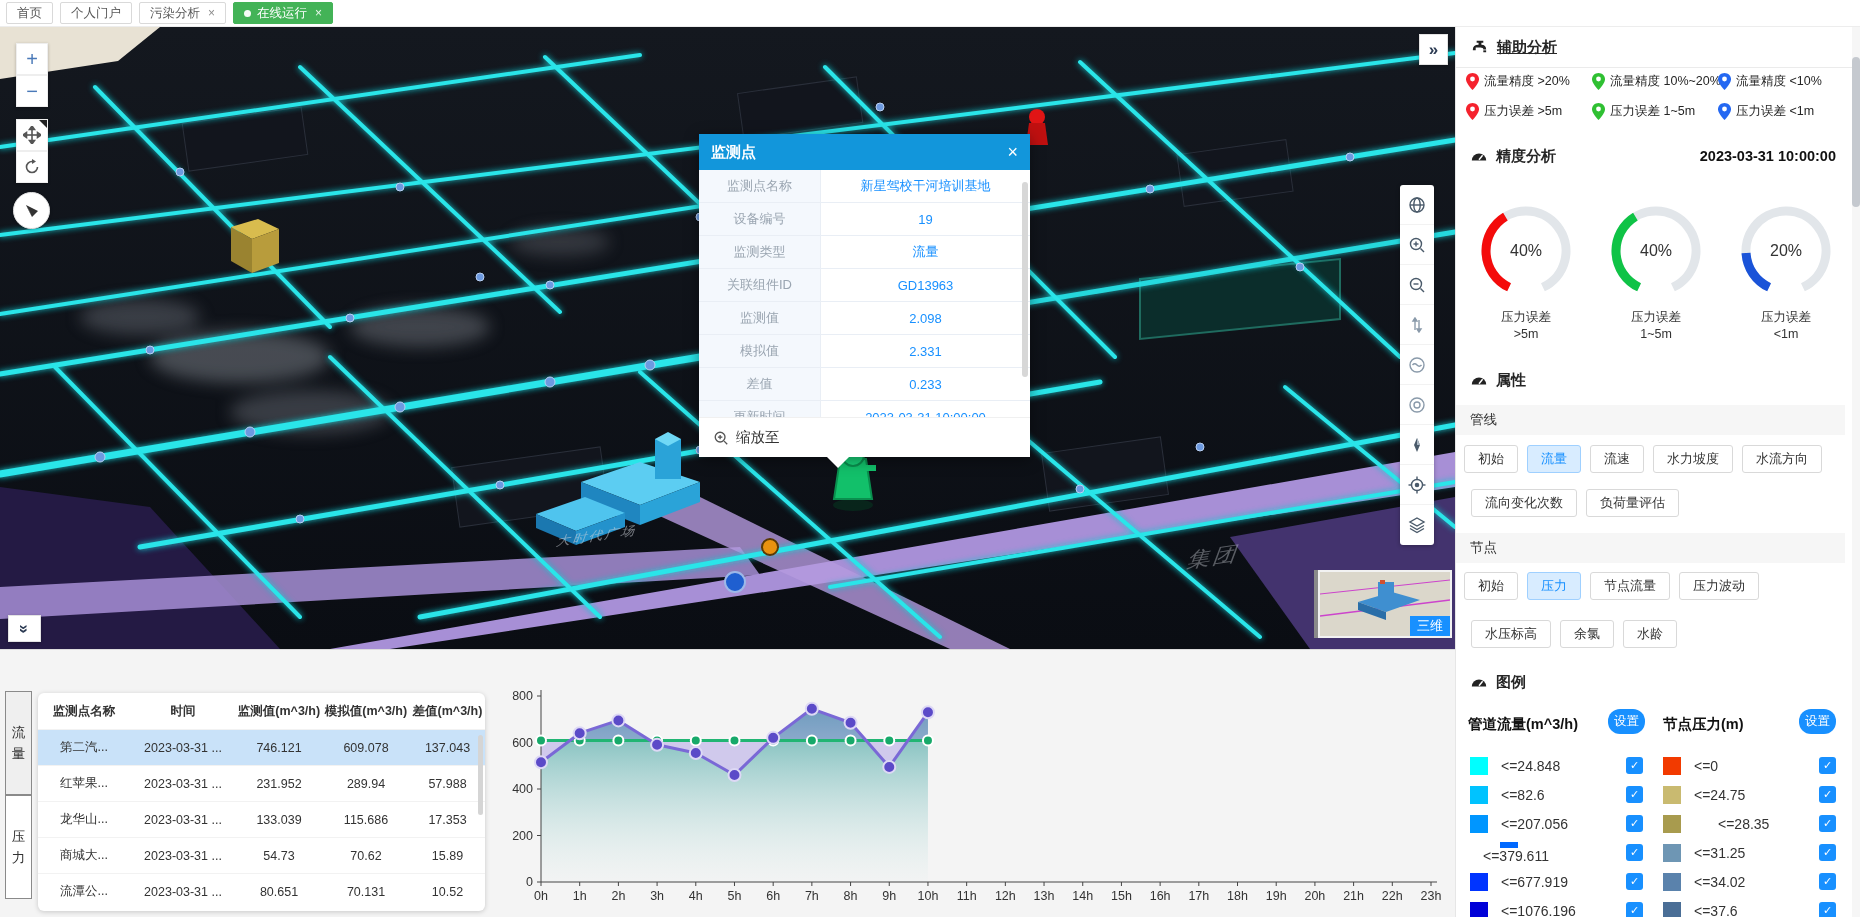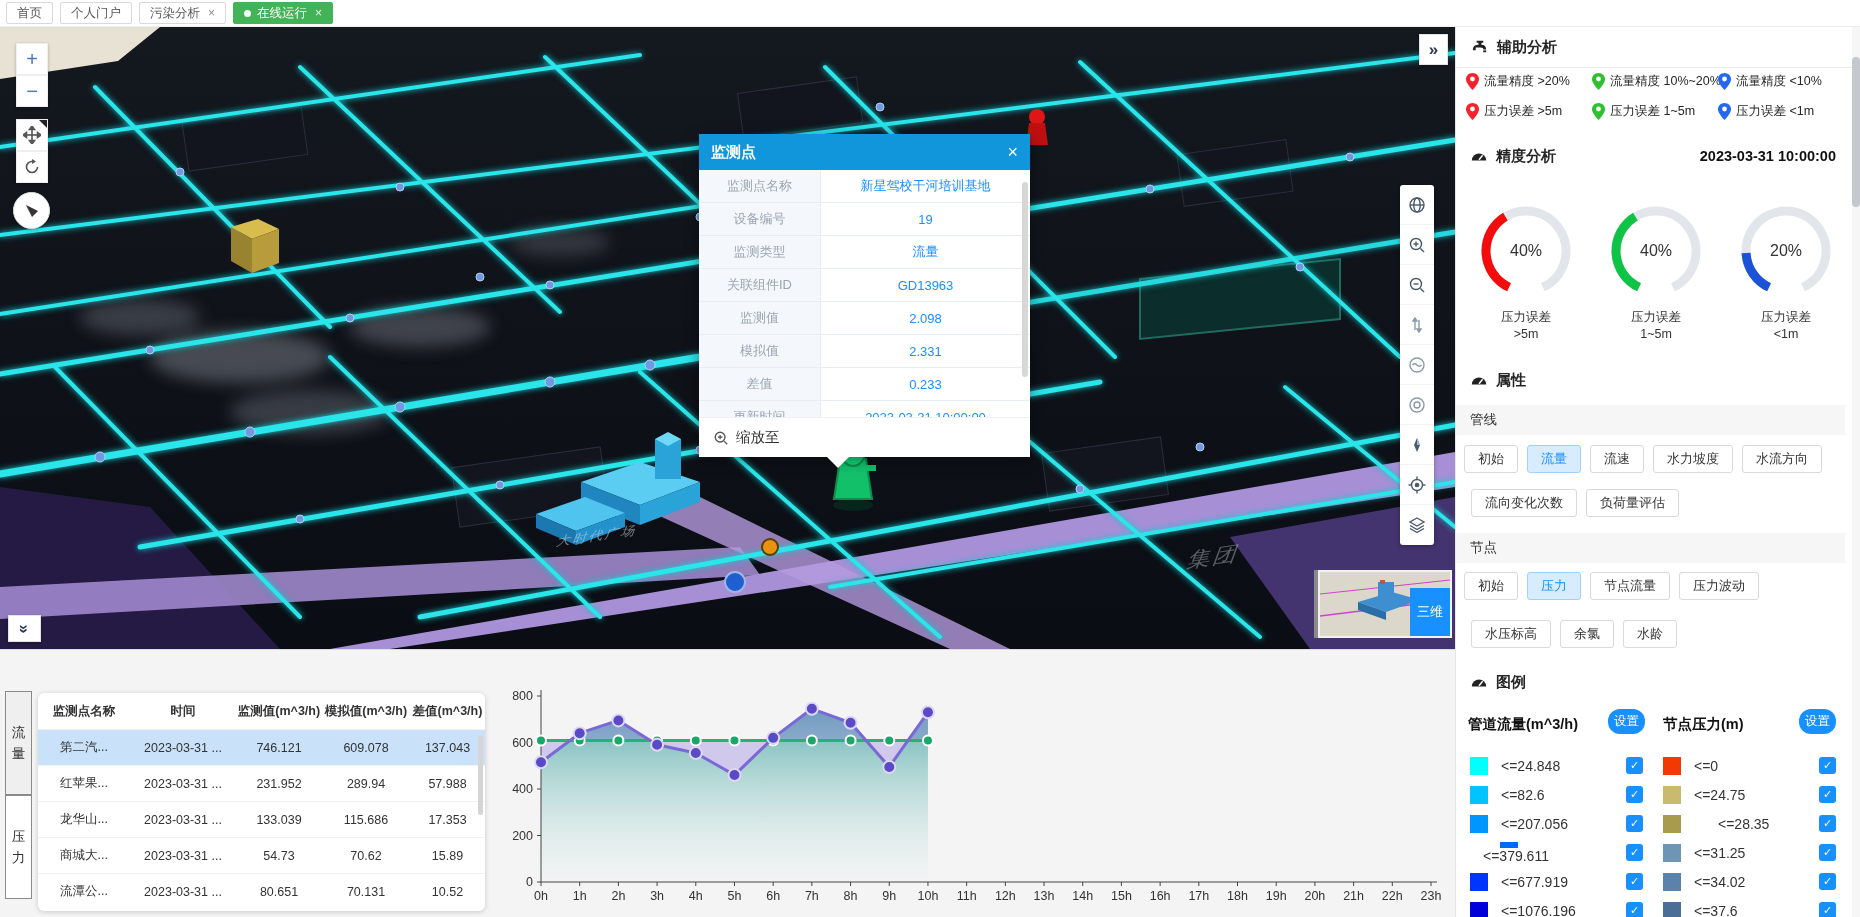--- a/index.html
+++ b/index.html
@@ -22,21 +22,21 @@
   #panbox .cell { width:32px; height:32px; background:#fff; border:1px solid #eee; display:flex;align-items:center;justify-content:center; cursor:pointer; position:relative;}
   .corner { position:absolute; right:0; top:0; width:0; height:0; border-left:8px solid transparent; border-top:8px solid #222; }
   #compassbtn { left:13px; top:165px; width:37px; height:37px; border-radius:50%; }
   #collapse-btn { left:8px; top:588px; width:33px; height:27px; font-weight:bold; color:#2b3a52; }
   #expand-map-btn { left:1419px; top:7px; width:29px; height:31px; font-size:17px; font-weight:bold; color:#2b3a52; }
   #maptoolbar { left:1400px; top:158px; width:34px; background:#fff; border-radius:3px; box-shadow:0 1px 4px rgba(0,0,0,.3); }
   #maptoolbar .tool { width:34px; height:40px; display:flex; align-items:center; justify-content:center; border-bottom:1px solid #f2f2f2; cursor:pointer; }
   #maptoolbar .tool:last-child { border-bottom:none; }
   
   #minimap { left:1318px; top:543px; width:134px; height:68px; background:#dbd7cb; border:2px solid #f2f2f2; box-shadow:-4px 0 0 #8a8a8a; overflow:hidden; cursor:pointer;}
-  #minimap-label { position:absolute; right:0; bottom:0; background:#1890ff; color:#fff; font-size:13px; padding:15px 7px; }
+  #minimap-label { position:absolute; right:0; bottom:0; background:#1890ff; color:#fff; font-size:13px; padding:1px 7px; }
   .ground-label { color:#cfd3da; opacity:.55; font-size:13px; letter-spacing:2px; transform:skewX(-28deg) rotate(-9deg); white-space:nowrap; }
   
   #popup { left:699px; top:107px; width:331px; background:#fff; box-shadow:0 3px 14px rgba(0,0,0,.4); z-index:20; }
   #popup-header { height:36px; background:#1296db; color:#fff; display:flex; align-items:center; justify-content:space-between; padding:0 12px; }
   #popup-title { font-size:15px; font-weight:bold; }
   #popup-close { font-size:18px; cursor:pointer; line-height:1; }
   #popup-body { height:247px; overflow:hidden; position:relative; }
   .prow { display:flex; height:33px; border-bottom:1px solid #e9eef5; }
   .plabel { width:122px; background:#f4f8fd; color:#9aa5b1; font-size:13px; display:flex; align-items:center; justify-content:center; border-right:1px solid #e9eef5;}
   .pval { flex:1; color:#1890ff; font-size:13px; display:flex; align-items:center; justify-content:center; }
@@ -54,21 +54,21 @@
   .trow { display:flex; height:36px; align-items:center; font-size:12.5px; color:#333; }
   .trow.head { font-weight:bold; height:36px; }
   .trow.sel { background:#c9e2f9; }
   .tc { text-align:center; overflow:hidden; white-space:nowrap; }
   .tc0{width:92px;} .tc1{width:106px;} .tc2{width:86px;} .tc3{width:88px;} .tc4{width:75px;}
   #dcard-scroll { position:absolute; right:2px; top:42px; width:5px; height:80px; background:#d5d5d5; border-radius:3px;}
   #chartbox { position:absolute; left:497px; top:32px; width:952px; height:232px; }
   
   #sidebar { left:1455px; top:27px; width:405px; height:890px; background:#fff; border-left:1px solid #e6e6e6; overflow:hidden; }
   .shead { display:flex; align-items:center; gap:8px; font-size:15px; font-weight:bold; color:#262626; }
-  #aux-head { position:absolute; left:0; top:0; width:397px; height:41px; border-bottom:1px solid #ebebeb; padding-left:14px; }
+  #aux-head { position:absolute; left:0; top:0; width:397px; height:41px; border-bottom:1px solid #ebebeb; padding-left:14px;text-decoration:underline; }
   #pins { position:absolute; left:0; top:46px; width:397px; }
   .pin-item { position:absolute; display:flex; align-items:center; gap:5px; font-size:12.5px; color:#262626; }
   #acc-head { position:absolute; left:14px; top:120px; }
   #acc-time { position:absolute; right:24px; top:121px; font-size:14.5px; font-weight:bold; color:#111; }
   #gauges { position:absolute; left:0; top:172px; width:397px; height:150px; }
   .gauge { position:absolute; width:104px; text-align:center; }
   .gpct { position:absolute; left:0; top:43px; width:104px; text-align:center; font-size:16px; color:#333; }
   .glabel { font-size:12.5px; color:#333; line-height:17px; margin-top:2px; }
   #attr-head { position:absolute; left:14px; top:344px; }
   .attr-bar { position:absolute; left:0; width:389px; height:30px; background:#f6f6f6; font-size:13.5px; color:#333; display:flex; align-items:center; padding-left:14px; }

